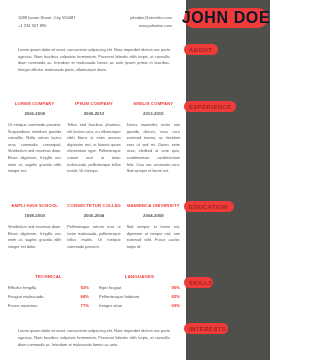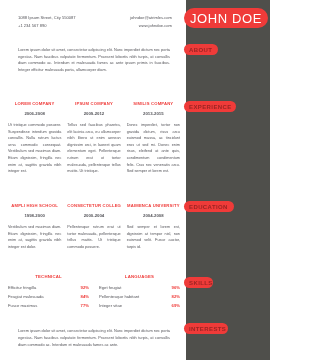--- a/index.html
+++ b/index.html
@@ -38,23 +38,23 @@
     background: #ef3b39;
     border-top-left-radius: 10px;
     border-bottom-left-radius: 10px;
     border-top-right-radius: 10px;
     border-bottom-right-radius: 10px;
     display: flex;
     align-items: center;
     justify-content: center;
   }
   .name-banner span {
-    color: #ffffff;
-    font-size: 13px;
-    font-weight: normal;
+    color: #0f172a;
+    font-size: 16px;
+    font-weight: bold;
     letter-spacing: 0.6px;
     white-space: nowrap;
   }
   .sec-pill {
     position: absolute;
     left: 184px;
     height: 11px;
     background: #ef3b39;
     border-radius: 6px;
     display: flex;

